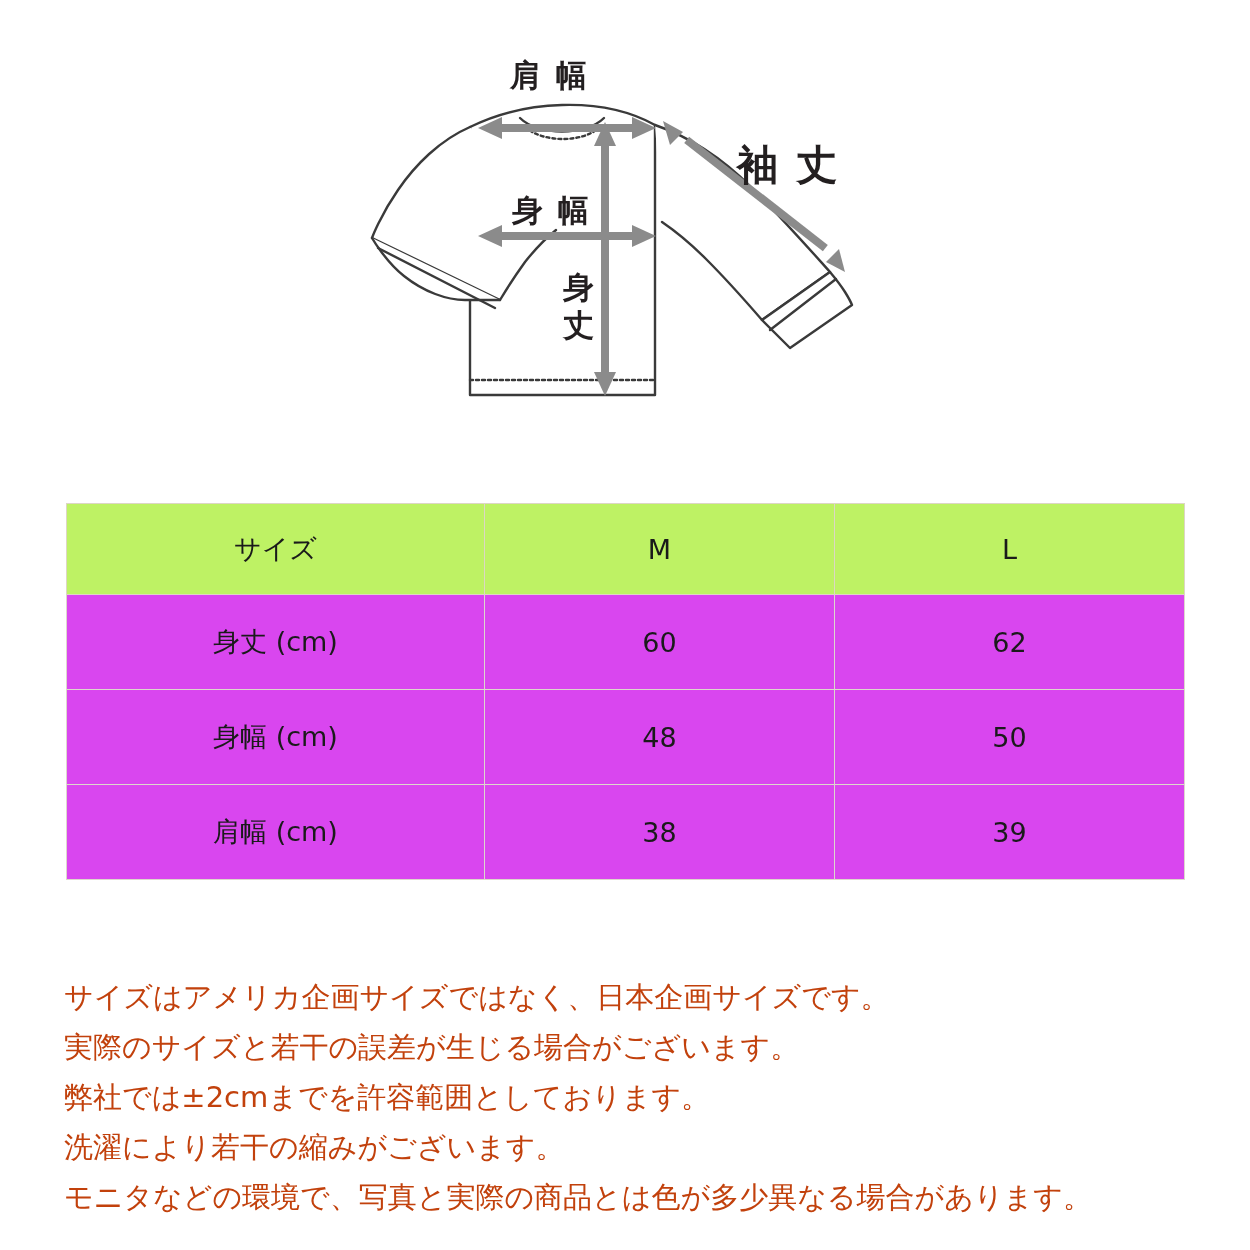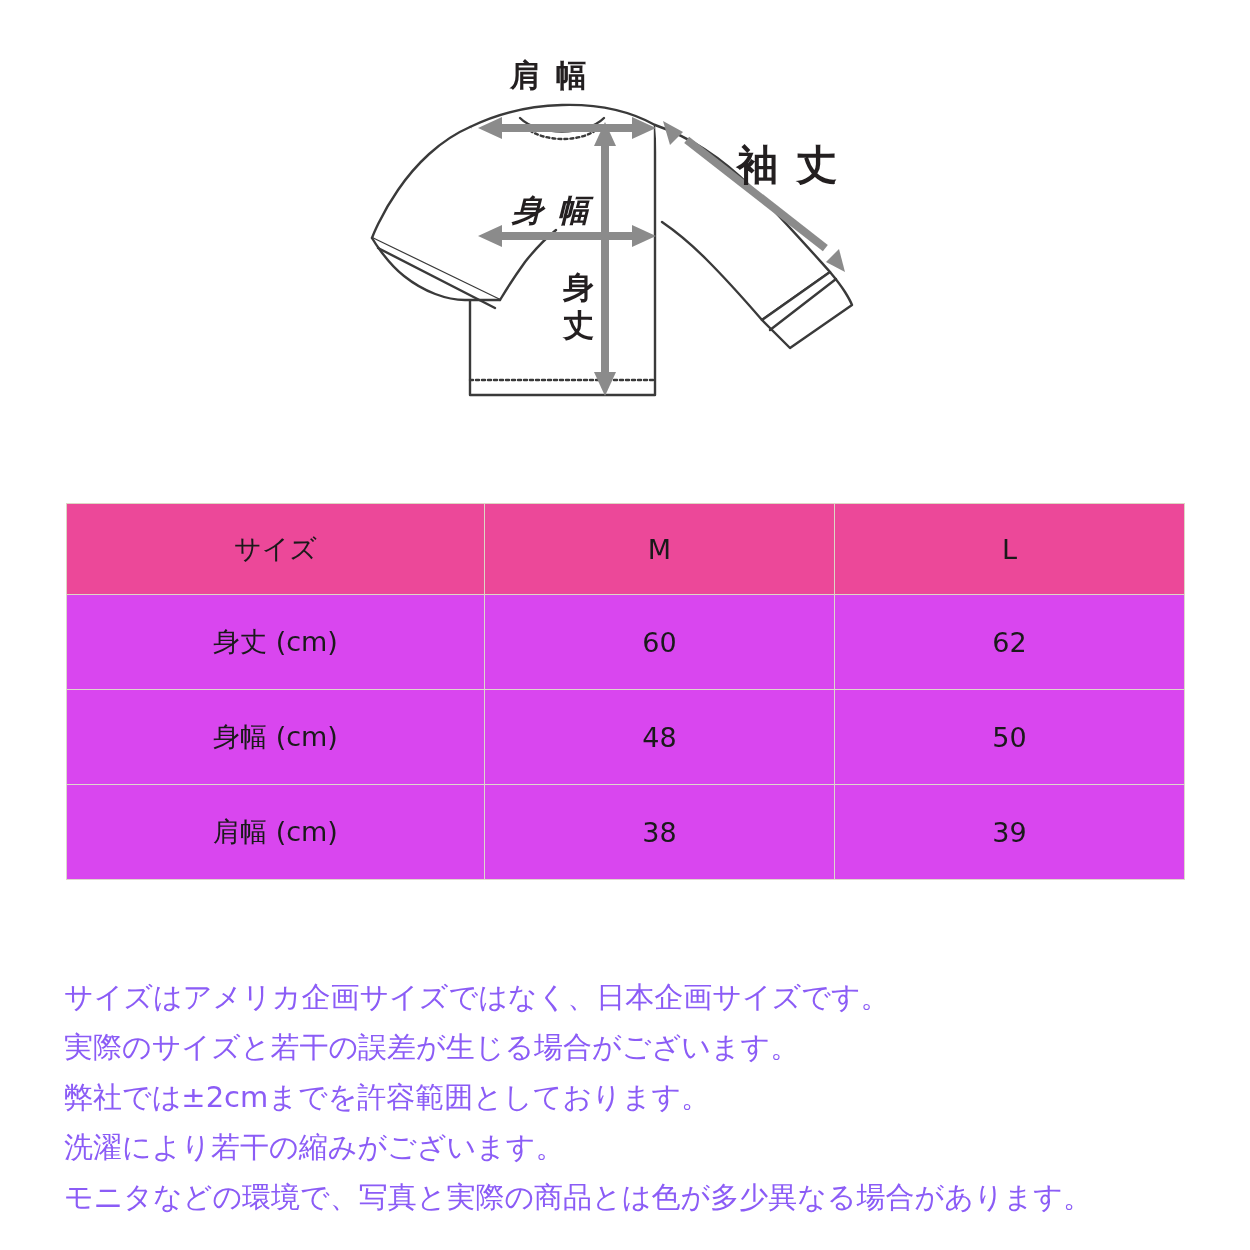--- a/index.html
+++ b/index.html
@@ -44,21 +44,20 @@
   }
   .lbl-sodetake {
     left: 737px;
     top: 138px;
     font-size: 41px;
   }
   .lbl-mihaba {
     left: 512px;
     top: 190px;
     font-size: 31px;
-    font-style: italic;
   }
   .lbl-mitake {
     left: 563px;
     top: 268px;
     font-size: 31px;
     line-height: 1.24;
     text-align: center;
   }
 
   
@@ -76,21 +75,21 @@
   table.size-table th,
   table.size-table td {
     border: 1px solid #d7d2c4;
     text-align: center;
     font-size: 27px;
     font-family: "DejaVu Sans", sans-serif;
     color: #1a1a1a;
     font-weight: normal;
   }
   table.size-table thead th {
-    background: #ec4899;
+    background: #bef264;
     height: 88px;
     border-color: #ddd6c4;
   }
   table.size-table tbody td {
     height: 92px;
     background: #d946ef;
     border-color: #ddd8cc;
   }
   .col-label { width: 418px; }
   .col-m { width: 350px; }
@@ -100,21 +99,21 @@
   .notes {
     position: absolute;
     left: 64px;
     top: 975px;
     width: 1160px;
   }
   .notes p {
     margin: 0 0 6px 0;
     font-size: 29px;
     font-family: "DejaVu Sans", sans-serif;
-    color: #8b5cf6;
+    color: #c2410c;
     line-height: 1.52;
     white-space: pre;
   }
 </style>
 </head>
 <body>
 
 <div class="page">
 
   <div class="diagram">

